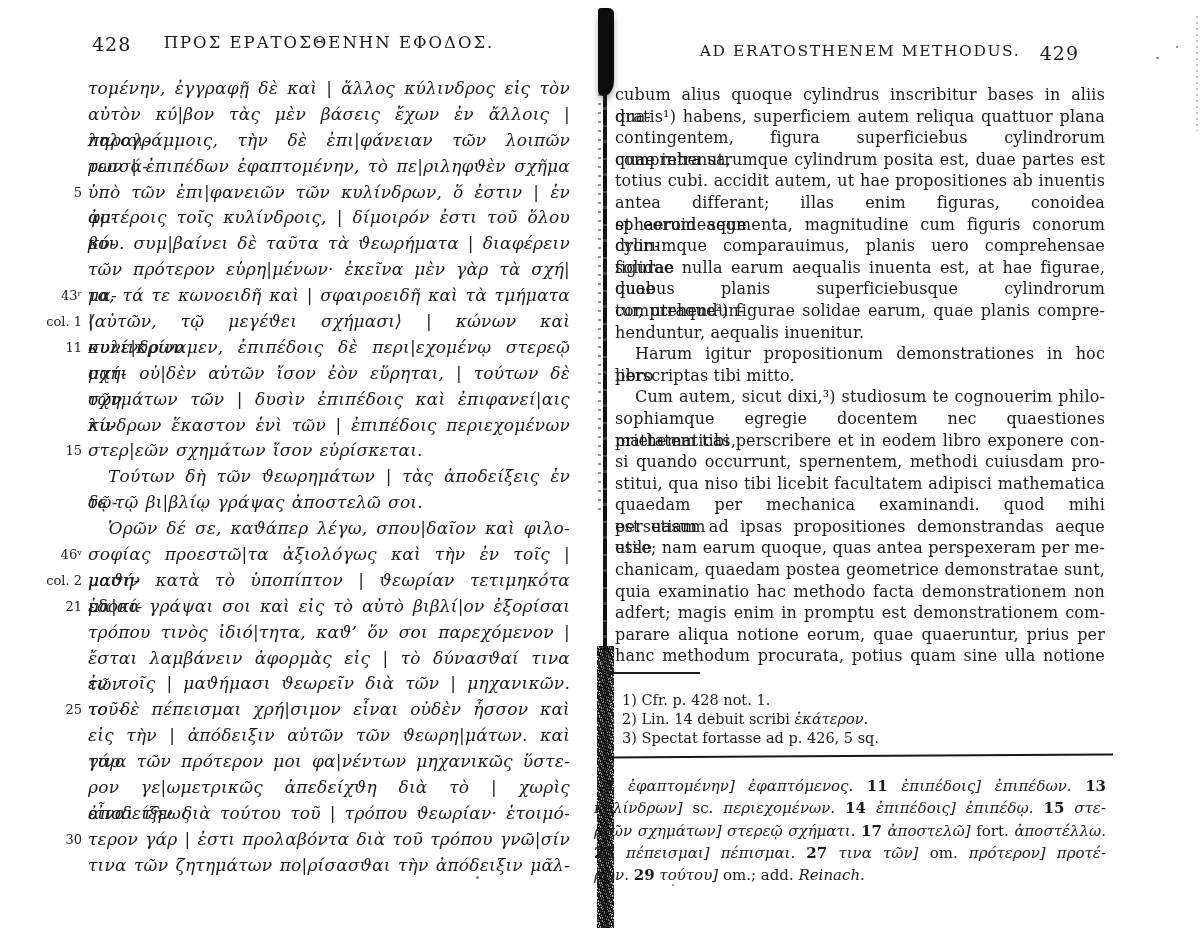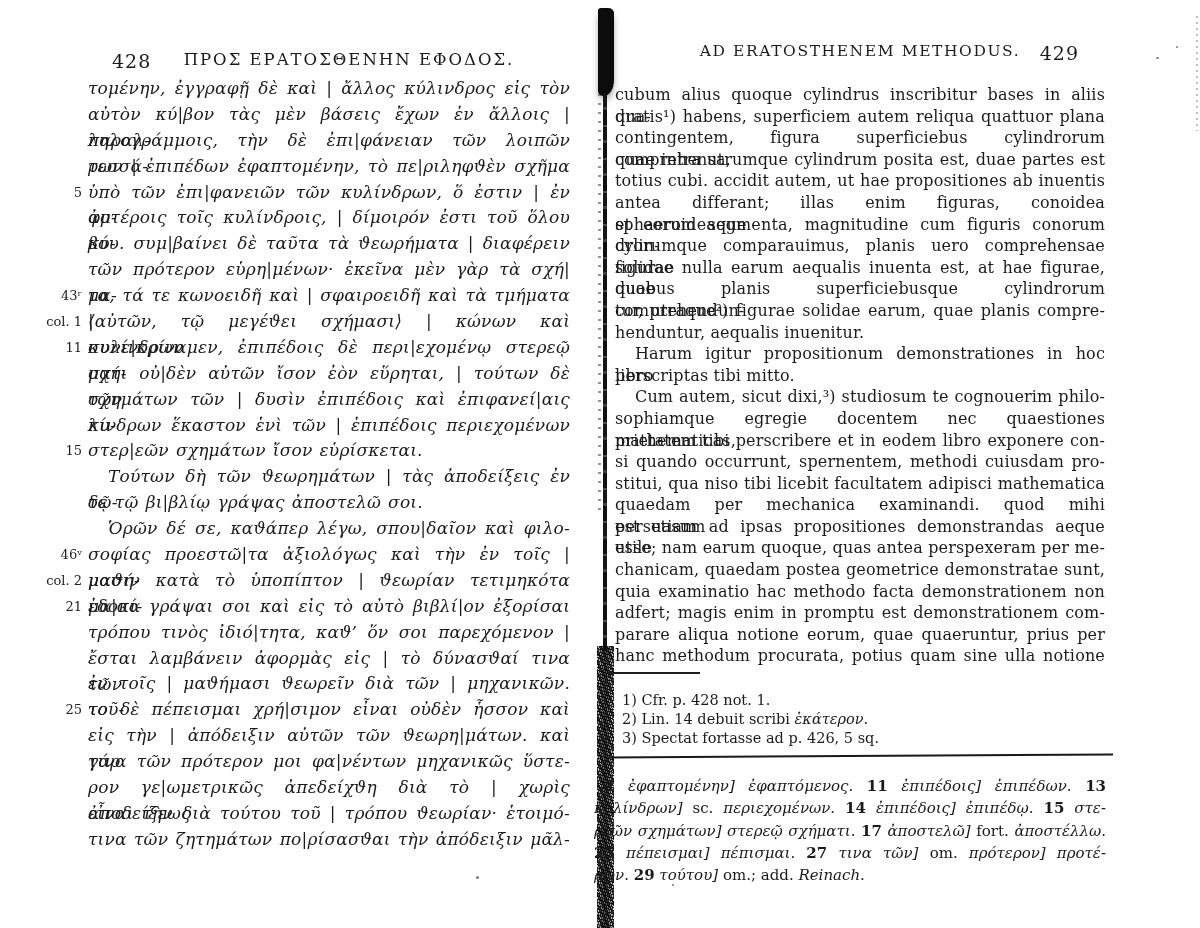--- a/index.html
+++ b/index.html
@@ -6,21 +6,21 @@
   body{
     width:1200px;height:928px;position:relative;overflow:hidden;
     background:#ffffff;color:#1b1b1b;
     font-family:"DejaVu Serif","Liberation Serif",serif;
   }
   .page{position:absolute;top:0;height:928px;}
   #left-page{left:0;width:596px;}
   #right-page{left:588px;width:582px;}
 
   
-  #left-header{position:absolute;top:50px;left:88px;width:482px;height:26px;margin-left:20px;}
+  #left-header{position:absolute;top:33px;left:88px;width:482px;height:26px;}
   #right-header{position:absolute;top:42px;left:27px;width:490px;height:24px;}
   .pageno{font-size:19px;letter-spacing:1px;}
   #left-header .pageno{position:absolute;left:4px;top:0;}
   #right-header .pageno{position:absolute;right:26px;top:0;}
   .running-title{display:block;width:100%;text-align:center;font-size:16.5px;letter-spacing:2px;}
   #right-header .running-title{font-size:15.5px;letter-spacing:1.6px;}
 
   
   #greek-lines{position:absolute;top:76px;left:6px;width:566px;}
   .gline{display:flex;height:25.9px;line-height:25.9px;font-size:17px;}
@@ -190,20 +190,24 @@
         <span class="gut"></span>
         <span class="gtxt">τινα τῶν πρότερον μοι φα|νέντων μηχανικῶς ὕστε-</span>
       </div>
       <div class="gline">
         <span class="gut"></span>
         <span class="gtxt">ρον γε|ωμετρικῶς ἀπεδείχϑη διὰ τὸ | χωρὶς ἀποδείξεως</span>
       </div>
       <div class="gline">
         <span class="gut"></span>
         <span class="gtxt">εἶναι τὴν διὰ τούτου τοῦ | τρόπου ϑεωρίαν· ἑτοιμό-</span>
+      </div>
+      <div class="gline">
+        <span class="gut">30</span>
+        <span class="gtxt">τερον γάρ | ἐστι προλαβόντα διὰ τοῦ τρόπου γνῶ|σίν</span>
       </div>
       <div class="gline">
         <span class="gut"></span>
         <span class="gtxt">τινα τῶν ζητημάτων πο|ρίσασϑαι τὴν ἀπόδειξιν μᾶλ-</span>
       </div>
     </div>
 </div>
 
 <div id="gutter">
   <div class="gut-top"></div>

